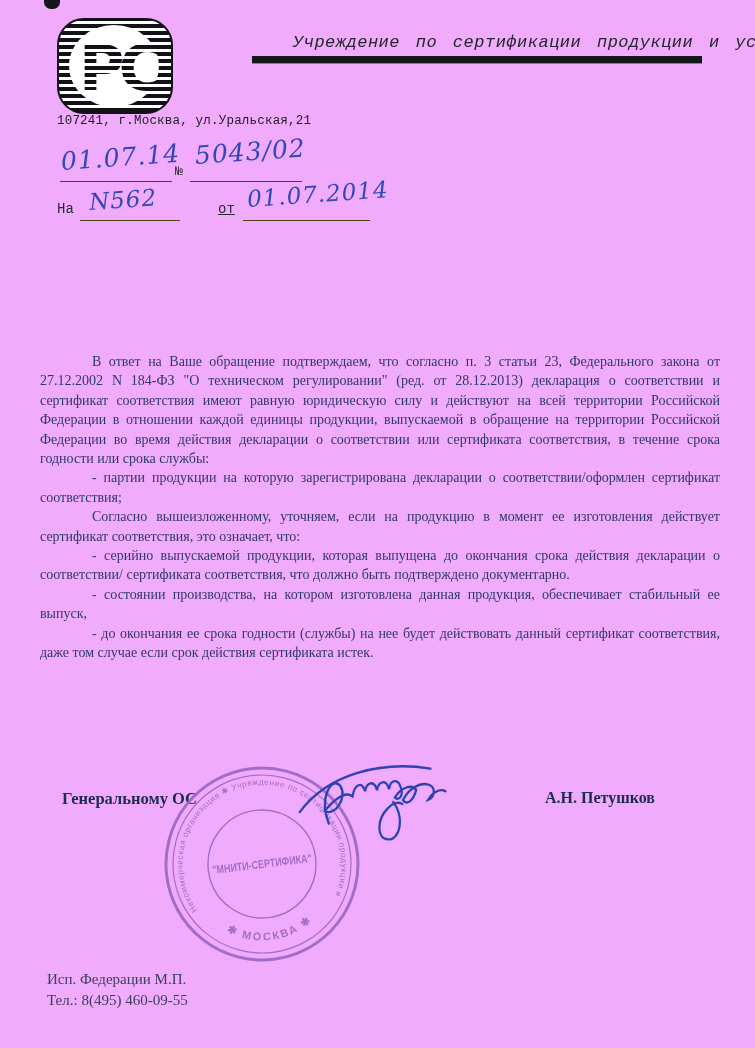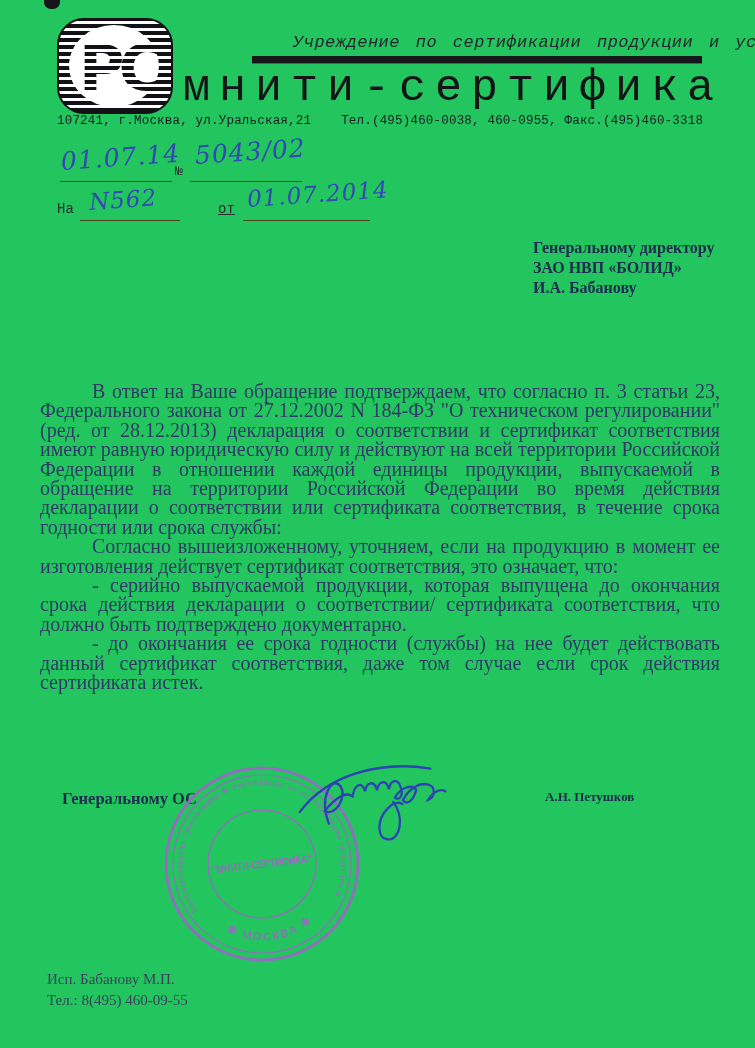--- a/index.html
+++ b/index.html
@@ -1,18 +1,18 @@
 <!DOCTYPE html>
 <html><head>
 <meta charset="utf-8">
 <style>
   html,body{margin:0;padding:0;background:#d8d6d2;}
   .page{
     position:relative;width:755px;height:1048px;margin:0 auto;
-    background:#22c55e;overflow:hidden;
+    background:#f0abfc;overflow:hidden;
     font-family:"Liberation Serif",serif;color:#323a69;
   }
   .abs{position:absolute;}
   
   .corner-blob{left:44px;top:0;width:16px;height:9px;background:#15151a;border-radius:0 0 7px 7px;}
   .logo{left:57px;top:17px;}
   .tagline{
     left:293px;top:33px;width:340px;
     font-family:"Liberation Mono",monospace;font-style:italic;
     font-size:17px;letter-spacing:.5px;word-spacing:5px;color:#26262c;white-space:nowrap;
@@ -45,26 +45,26 @@
   .hand-date1{left:62px;top:147px;font-size:25px;}
   .hand-num1{left:196px;top:141px;font-size:25px;}
   .hand-na{left:90px;top:189px;font-size:23px;}
   .hand-date2{left:248px;top:186px;font-size:23px;}
   
   .addressee{
     left:533px;top:238px;font-weight:bold;font-size:16px;line-height:20px;
     color:#202c50;white-space:nowrap;
   }
   
-  .body-text{left:40px;top:352px;width:680px;font-size:20px;line-height:19.4px;
-    text-align:justify;color:#313968;margin-top:30px;}
+  .body-text{left:40px;top:352px;width:680px;font-size:14px;line-height:19.4px;
+    text-align:justify;color:#313968;}
   .body-text p{margin:0;text-indent:52px;}
   
   .sig-title{left:62px;top:789px;font-weight:bold;font-size:16.5px;color:#202c50;}
-  .sig-name{left:545px;top:789px;font-weight:bold;font-size:13px;color:#202c50;}
+  .sig-name{left:545px;top:789px;font-weight:bold;font-size:16px;color:#202c50;}
   .stamp{left:160px;top:762px;width:204px;height:204px;transform:rotate(-7deg);opacity:.92;}
   .signature-svg{left:293px;top:753px;}
   
   .footer{left:47px;top:969px;font-size:15px;line-height:21px;color:#3c415c;}
 </style>
 </head>
 <body>
 
 <div class="page">
 
@@ -79,50 +79,45 @@
         </pattern>
       </defs>
       <rect x="1" y="2" width="114" height="94" rx="26" fill="url(#stripes)" stroke="#121216" stroke-width="2"></rect>
       <ellipse cx="57" cy="49" rx="45" ry="41" fill="#ffffff"></ellipse>
       <text x="22" y="73" font-family="DejaVu Sans, sans-serif" font-weight="bold" font-size="62" fill="url(#stripes)" letter-spacing="-6">РС</text>
     </svg>
   </div>
 
   <div class="abs tagline">Учреждение по сертификации продукции и услуг</div>
   <div class="abs head-bar"></div>
-  <div class="abs org-name">мнити-сертифика</div>
 
   <div class="abs addr-line">
     <span>107241, г.Москва, ул.Уральская,21</span>
-    <span>Тел.(495)460-0038, 460-0955, Факс.(495)460-3318</span>
   </div>
 
   <div class="abs hand hand-date1">01.07.14</div>
   <div class="abs ul ul-a"></div>
   <div class="abs mono-label num-sign">№</div>
   <div class="abs hand hand-num1">5043/02</div>
   <div class="abs ul ul-b"></div>
 
   <div class="abs mono-label na-label">На</div>
   <div class="abs hand hand-na">N562</div>
   <div class="abs ul ul-c"></div>
   <div class="abs mono-label ot-label">от</div>
   <div class="abs hand hand-date2">01.07.2014</div>
   <div class="abs ul ul-d"></div>
 
-  <div class="abs addressee">
-    <div>Генеральному директору</div>
-    <div>ЗАО НВП «БОЛИД»</div>
-    <div>И.А. Бабанову</div>
-  </div>
 
   <div class="abs body-text">
     <p>В ответ на Ваше обращение подтверждаем, что согласно п. 3 статьи 23, Федерального закона от 27.12.2002 N 184-ФЗ "О техническом регулировании" (ред. от 28.12.2013) декларация о соответствии и сертификат соответствия имеют равную юридическую силу и действуют на всей территории Российской Федерации в отношении каждой единицы продукции, выпускаемой в обращение на территории Российской Федерации во время действия декларации о соответствии или сертификата соответствия, в течение срока годности или срока службы:</p>
+    <p>- партии продукции на которую зарегистрирована декларации о соответствии/оформлен сертификат соответствия;</p>
     <p>Согласно вышеизложенному, уточняем, если на продукцию в момент ее изготовления действует сертификат соответствия, это означает, что:</p>
     <p>- серийно выпускаемой продукции, которая выпущена до окончания срока действия декларации о соответствии/ сертификата соответствия, что должно быть подтверждено документарно.</p>
+    <p>- состоянии производства, на котором изготовлена данная продукция, обеспечивает стабильный ее выпуск,</p>
     <p>- до окончания ее срока годности (службы) на нее будет действовать данный сертификат соответствия, даже том случае если срок действия сертификата истек.</p>
   </div>
 
   <div class="abs sig-title">Генеральному ОС</div>
   <div class="abs sig-name">А.Н. Петушков</div>
 
   <div class="abs stamp">
     <svg width="204" height="204" viewBox="-102 -102 204 204">
       <g stroke="#9c68c4" fill="none">
         <circle cx="0" cy="0" r="96" stroke-width="3"></circle>
@@ -151,17 +146,17 @@
                  C 63,29 71,26 73,37 C 75,28 83,26 85,37 C 87,28 95,26 97,37
                  C 99,28 107,26 109,37 C 111,44 106,50 102,46
                  C 108,37 120,33 124,40 C 120,51 113,55 110,49
                  C 116,39 128,32 137,36 C 144,39 142,49 135,51 C 140,44 148,40 153,44"></path>
         <path d="M 100,50 C 110,66 104,88 92,87 C 80,86 82,66 94,56 C 99,51 106,50 109,53"></path>
       </g>
     </svg>
   </div>
 
   <div class="abs footer">
-    <div>Исп. Бабанову М.П.</div>
+    <div>Исп. Федерации М.П.</div>
     <div>Тел.: 8(495) 460-09-55</div>
   </div>
 
 </div>
 
 </body></html>

